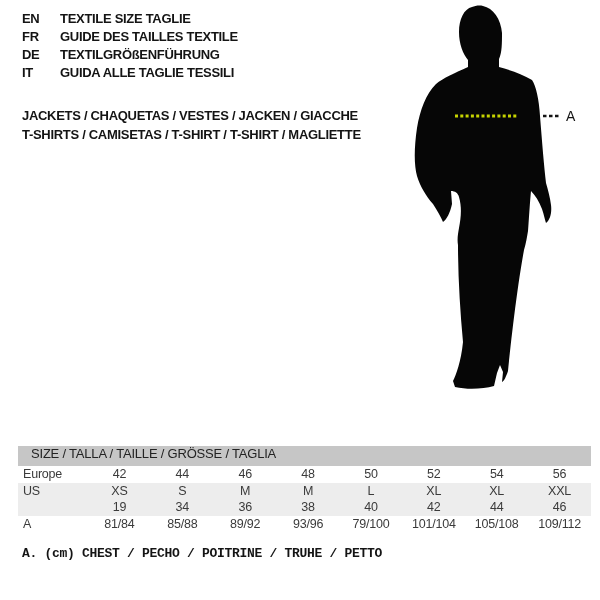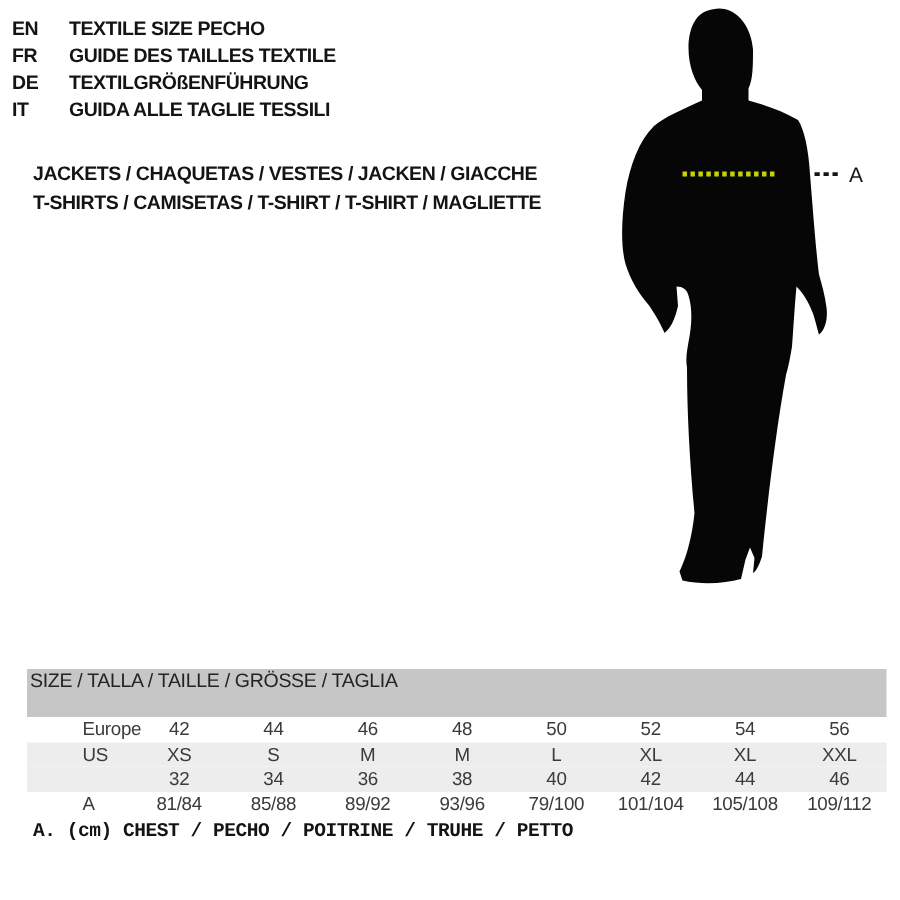--- a/index.html
+++ b/index.html
@@ -4,21 +4,21 @@
 <style>
   html,body{margin:0;padding:0;}
   body{
     width:600px;height:600px;background:#ffffff;
     font-family:"Liberation Sans","DejaVu Sans",sans-serif;
     color:#111;position:relative;overflow:hidden;
   }
   .page{position:absolute;inset:0;background:#fff;}
 
   
-  .lang-list{position:absolute;top:10px;left:8px;}
+  .lang-list{position:absolute;top:10px;left:22px;}
   .lang-row{display:flex;height:18px;line-height:18px;
     font-size:13px;font-weight:700;letter-spacing:-0.3px;color:#141414;}
   .lang-code{width:38px;}
   .lang-label{white-space:nowrap;}
 
   
   .products{position:absolute;top:107px;left:22px;}
   .product-line{font-size:13px;font-weight:700;letter-spacing:-0.3px;
     line-height:18.5px;white-space:nowrap;color:#141414;}
 
@@ -28,41 +28,41 @@
   .measure-letter{font-family:"Liberation Sans","DejaVu Sans",sans-serif;
     font-size:14px;fill:#141414;}
 
   
   .man-title{position:absolute;top:419px;left:22px;font-size:13px;
     font-weight:700;letter-spacing:-0.3px;color:#141414;}
 
   
   .size-table{position:absolute;top:446px;left:18px;width:573px;
     font-size:12.5px;letter-spacing:-0.2px;color:#3b3b3b;}
-  .t-header{height:32px;line-height:16px;background:#c6c6c6;
-    padding-left:2px;color:#232323;font-size:13px;}
+  .t-header{height:20px;line-height:16px;background:#c6c6c6;
+    padding-left:13px;color:#232323;font-size:13px;}
   .t-row{display:grid;grid-template-columns:70px repeat(8,1fr);
     align-items:center;height:16.5px;}
   .t-row.shaded{background:#ededed;}
-  .t-label{text-align:left;padding-left:5px;margin-left:32px;}
+  .t-label{text-align:left;padding-left:5px;}
   .t-cell{text-align:center;}
 
   
   .footnote{position:absolute;top:546px;left:22px;font-size:13px;
     font-weight:700;letter-spacing:-0.3px;color:#141414;font-family:Liberation Mono, monospace;}
 </style>
 </head>
 <body>
 
 <div class="page">
 
   <div class="lang-list">
     <div class="lang-row">
       <span class="lang-code">EN</span>
-      <span class="lang-label">TEXTILE SIZE PECHO</span>
+      <span class="lang-label">TEXTILE SIZE TAGLIE</span>
     </div>
     <div class="lang-row">
       <span class="lang-code">FR</span>
       <span class="lang-label">GUIDE DES TAILLES TEXTILE</span>
     </div>
     <div class="lang-row">
       <span class="lang-code">DE</span>
       <span class="lang-label">TEXTILGRÖßENFÜHRUNG</span>
     </div>
     <div class="lang-row">
@@ -144,21 +144,21 @@
       <span class="t-cell">M</span>
       <span class="t-cell">M</span>
       <span class="t-cell">L</span>
       <span class="t-cell">XL</span>
       <span class="t-cell">XL</span>
       <span class="t-cell">XXL</span>
     </div>
 
     <div class="t-row shaded">
       <span class="t-label"></span>
-      <span class="t-cell">32</span>
+      <span class="t-cell">19</span>
       <span class="t-cell">34</span>
       <span class="t-cell">36</span>
       <span class="t-cell">38</span>
       <span class="t-cell">40</span>
       <span class="t-cell">42</span>
       <span class="t-cell">44</span>
       <span class="t-cell">46</span>
     </div>
 
     <div class="t-row">

